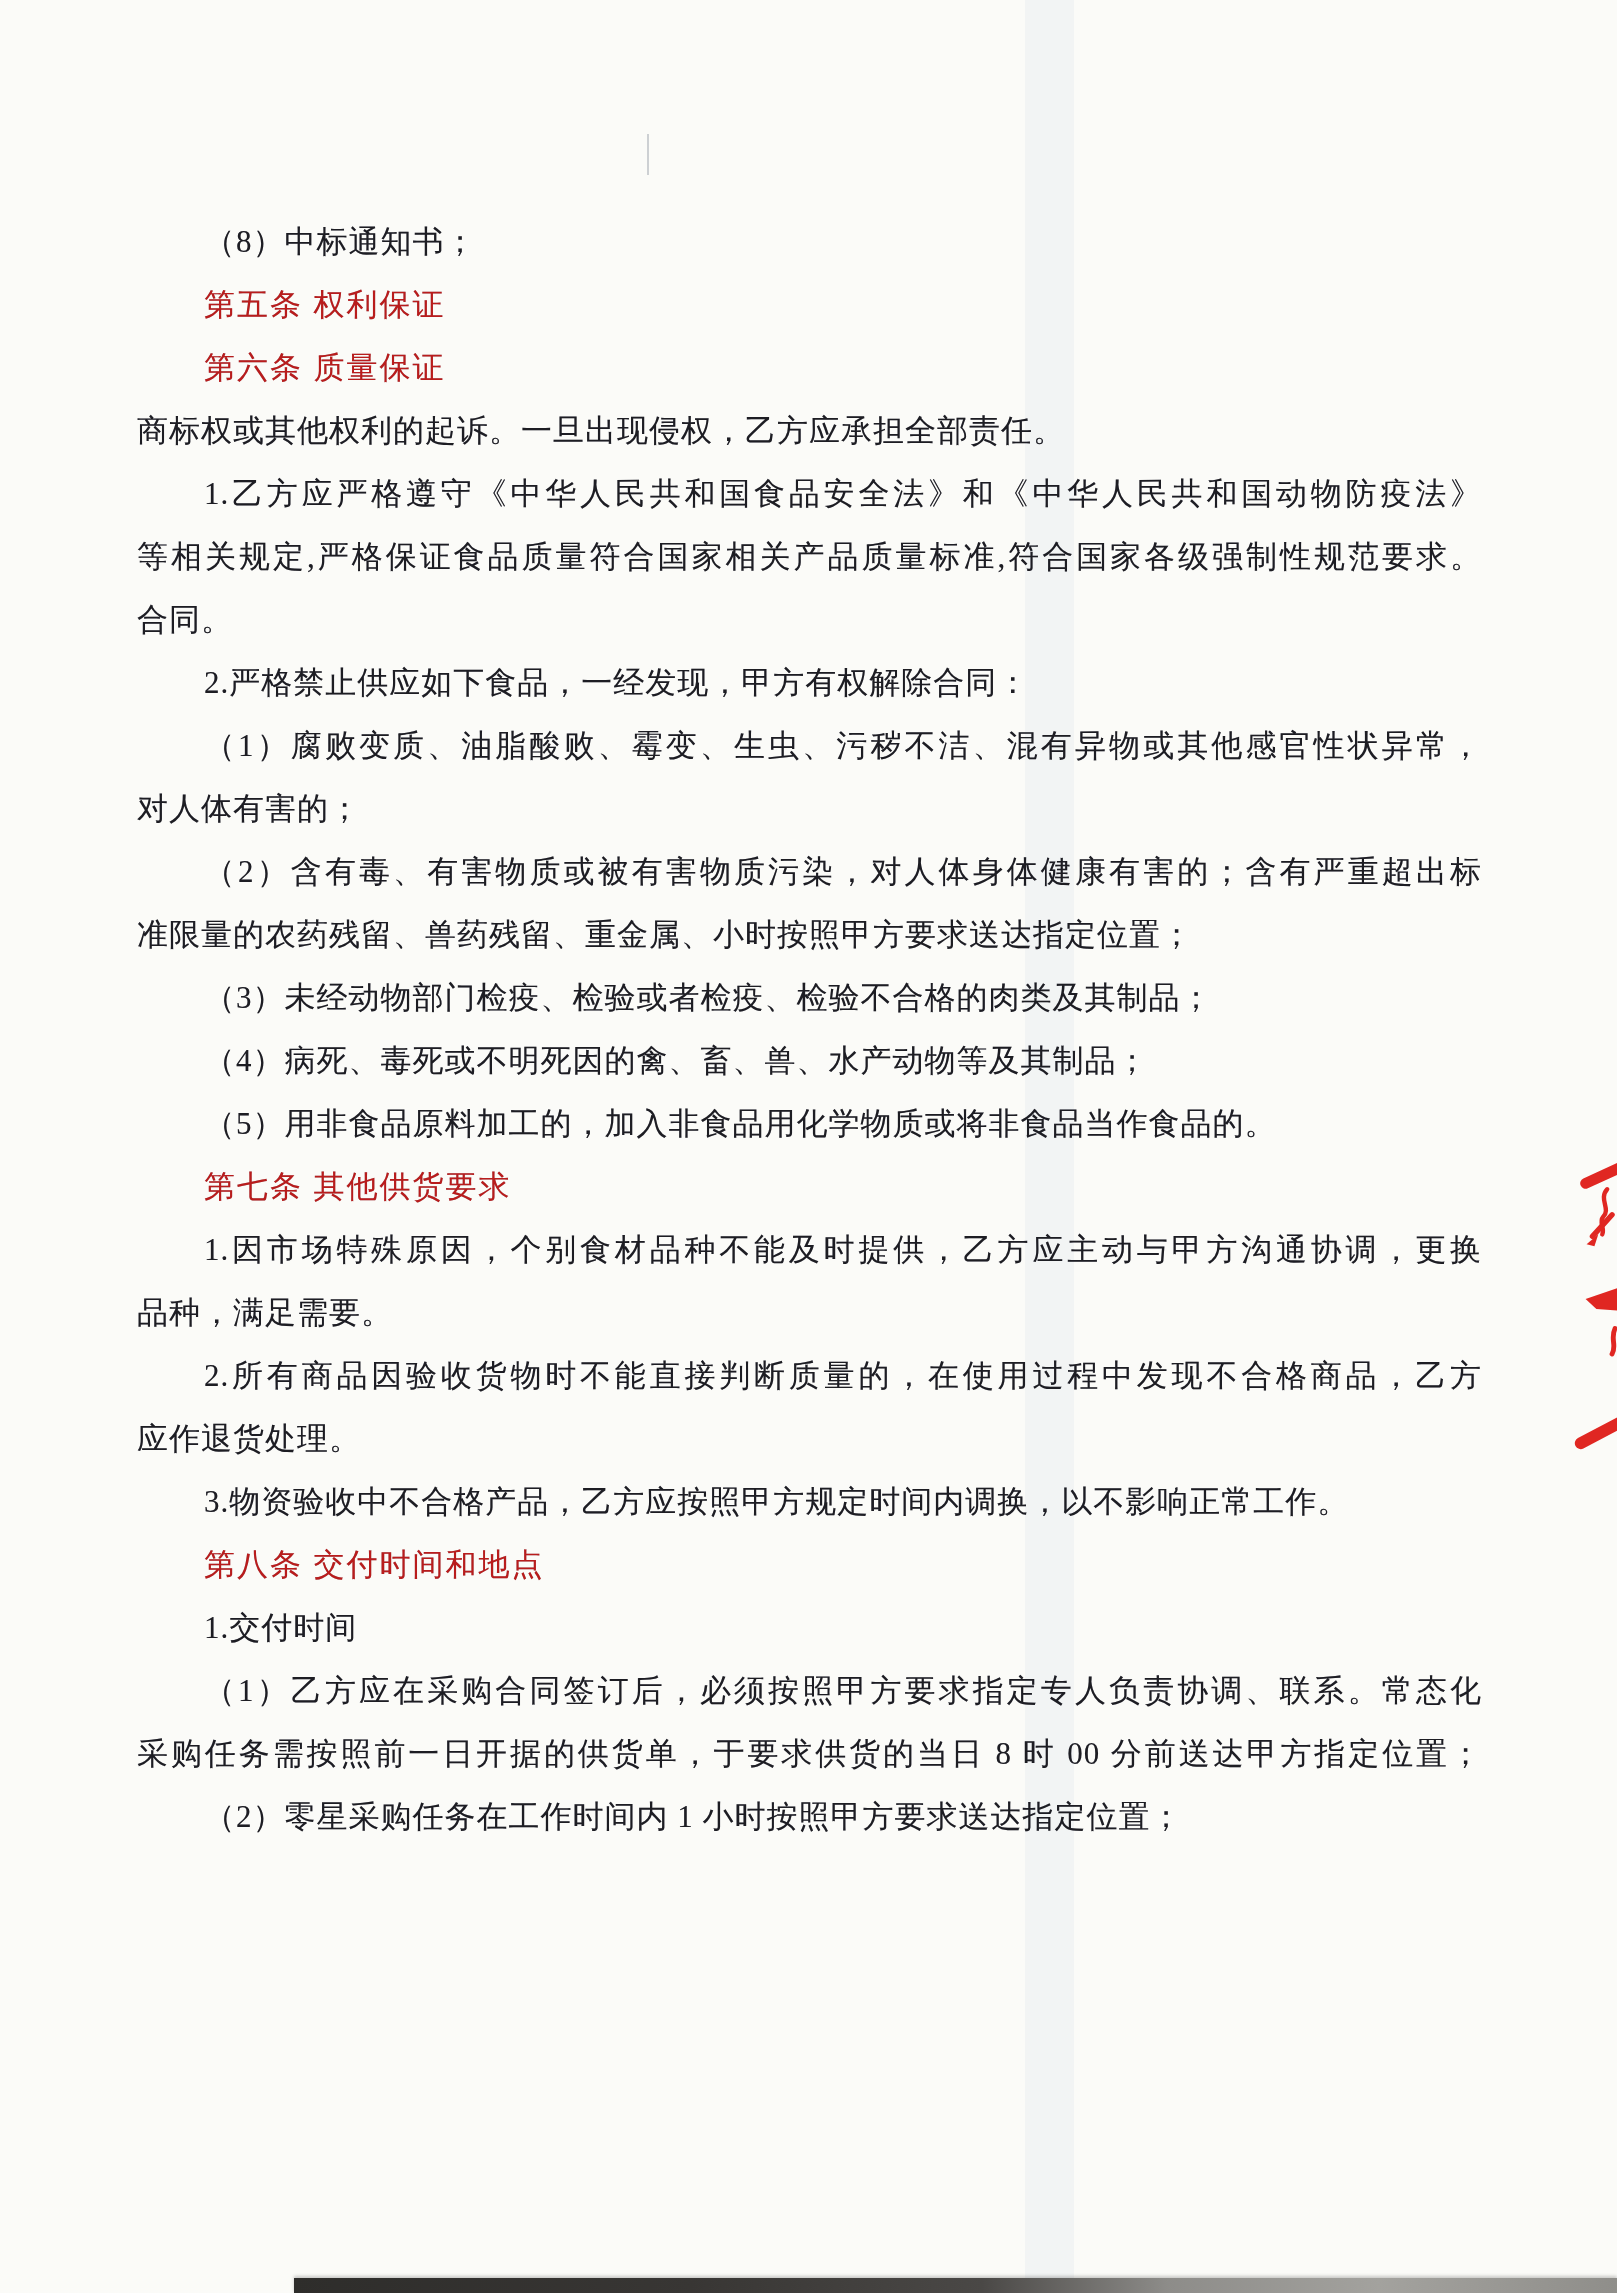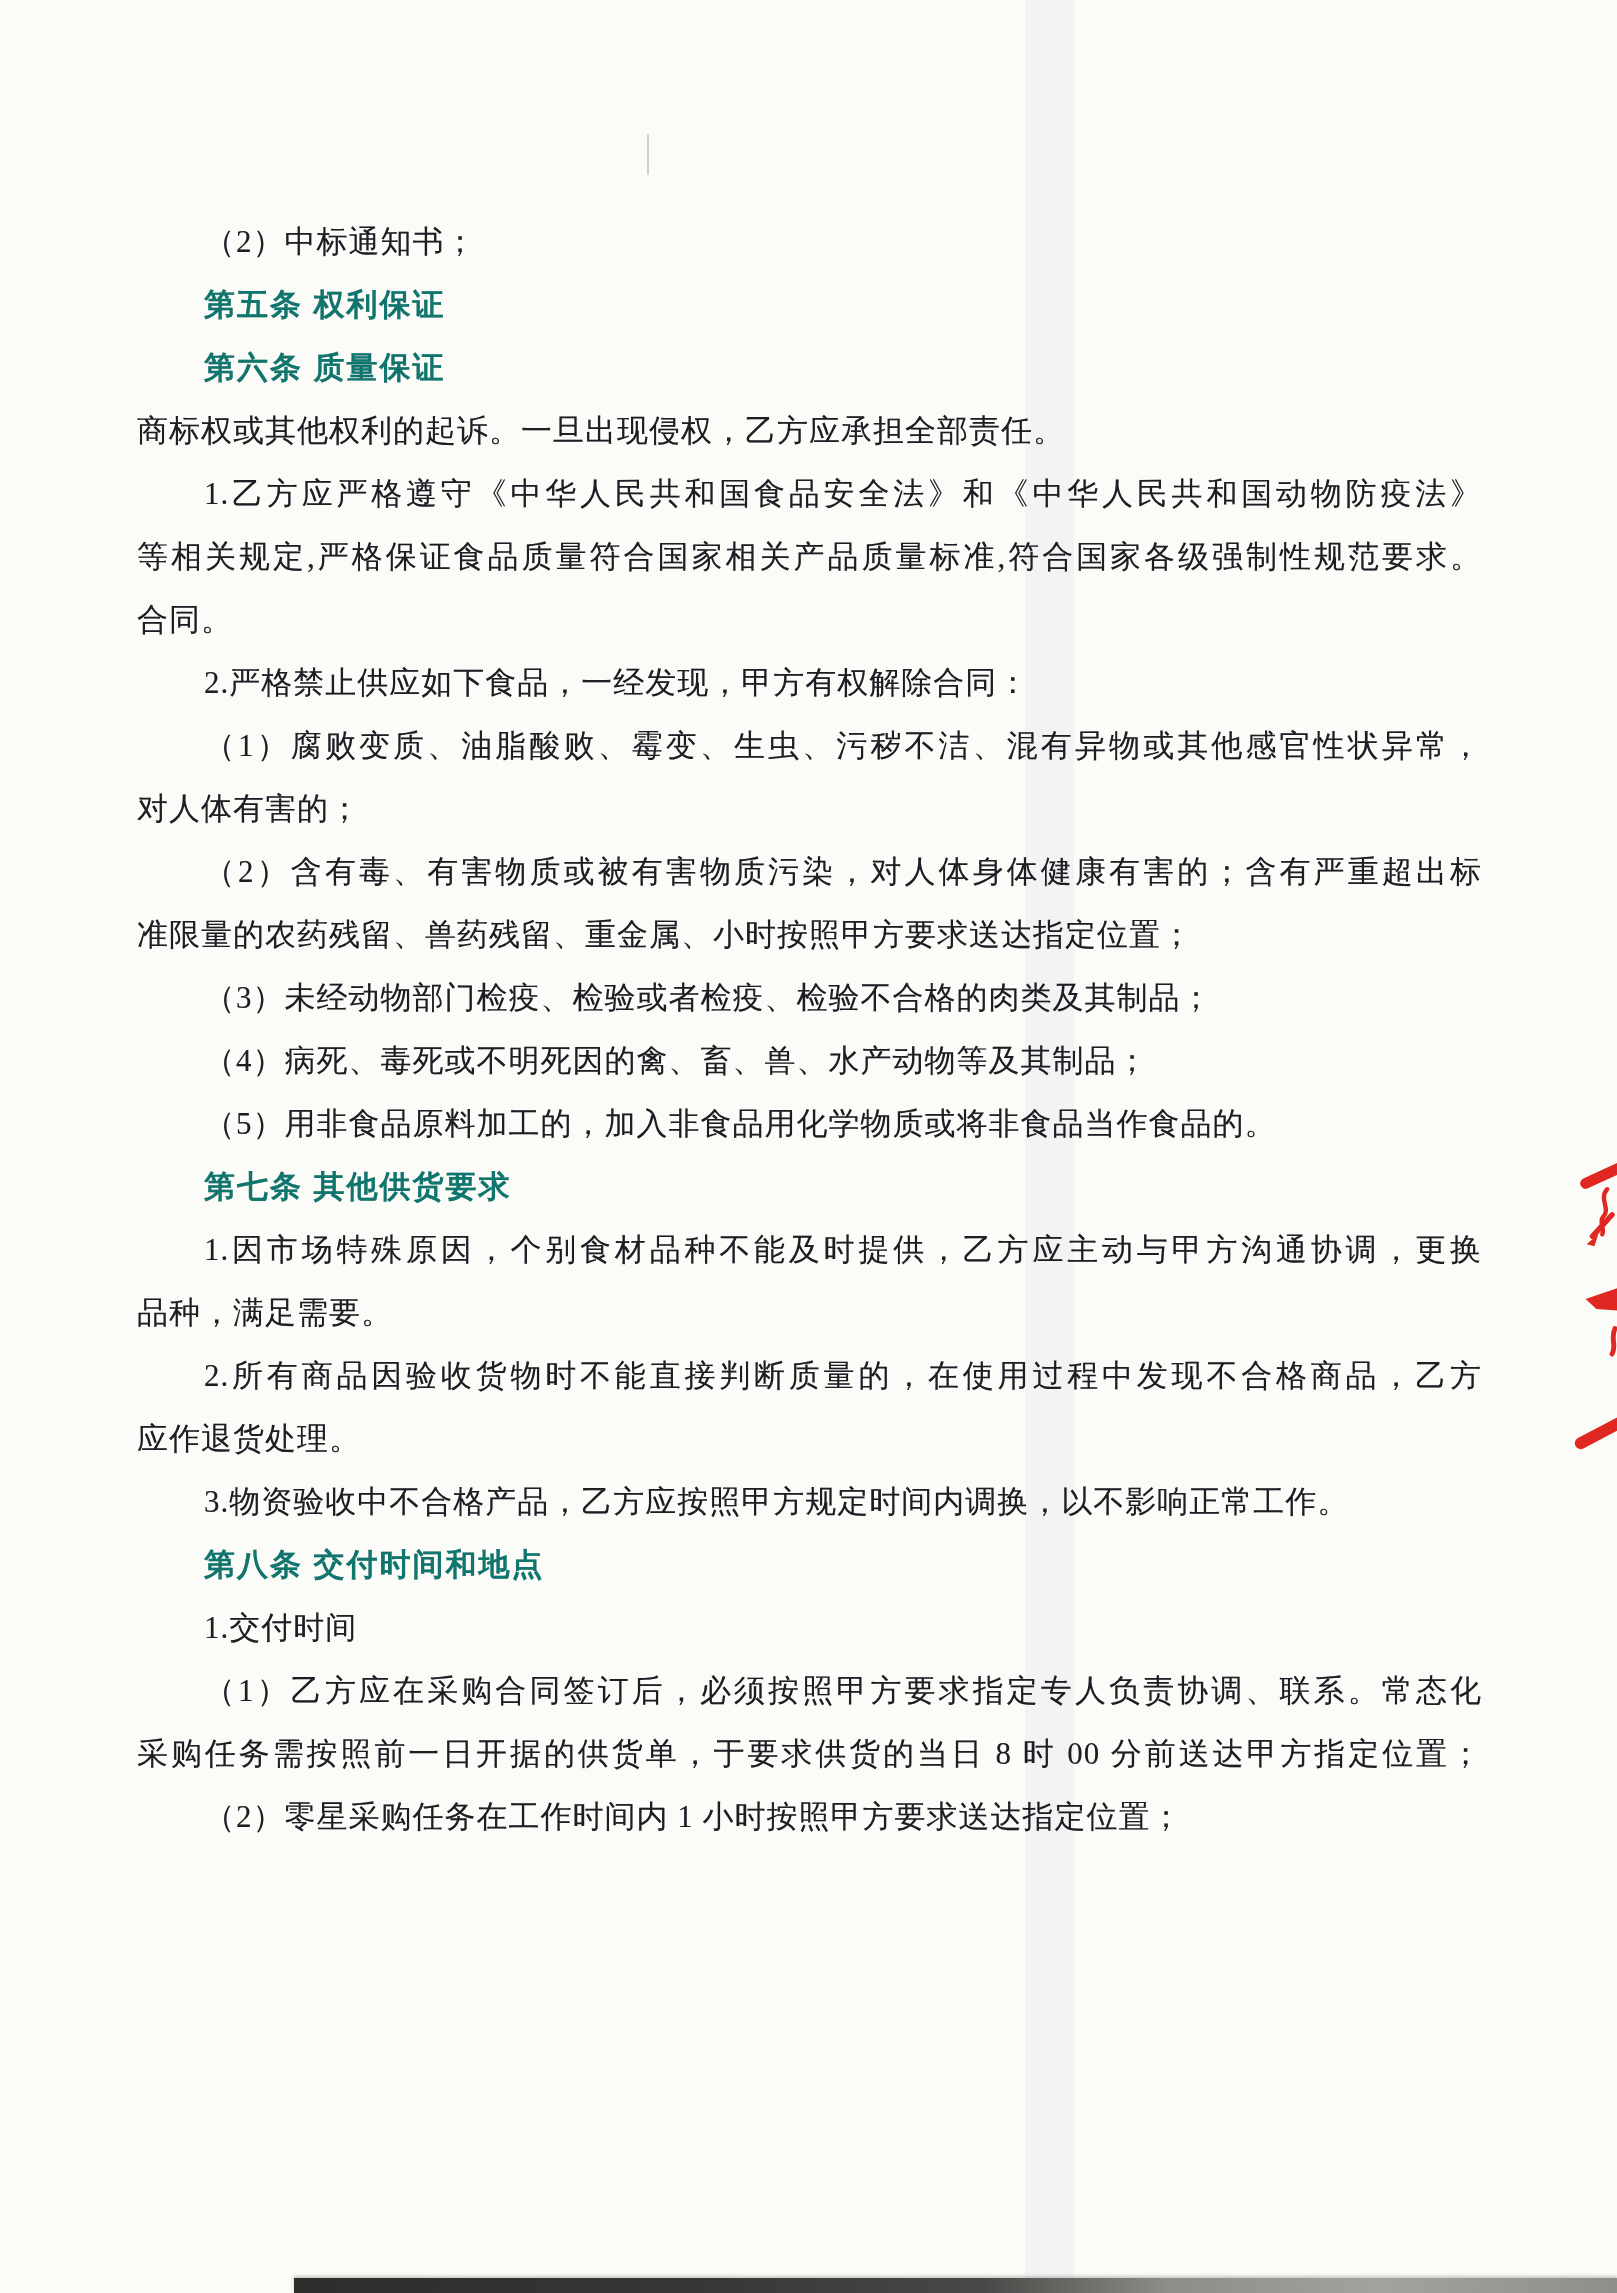--- a/index.html
+++ b/index.html
@@ -37,21 +37,21 @@
   }
   .line{
     height:63px;line-height:63px;
     white-space:pre;
     text-shadow:0 0 0.6px rgba(40,40,70,0.35);
   }
   .line.indent{padding-left:67px;}
   .line.heading{
     padding-left:67px;
     font-family:"Liberation Sans","DejaVu Sans",sans-serif;
-    font-weight:700;color:#0f766e;
+    font-weight:400;color:#b91c1c;
     letter-spacing:2px;
   }
   .line.fill{
     white-space:normal;
     text-align:justify;
     text-align-last:justify;
   }
   
   .red-marks{
     position:absolute;left:1563px;top:1152px;width:54px;height:304px;
@@ -60,21 +60,21 @@
 </style>
 </head>
 <body>
 
 <div class="page">
 
   <div class="v-stripe"></div>
   <div class="v-line-artifact"></div>
 
   <div class="text-block" id="text-block">
-      <div class="line indent">（2）中标通知书；</div>
+      <div class="line indent">（8）中标通知书；</div>
       <div class="line heading">第五条 权利保证</div>
       <div class="line heading">第六条 质量保证</div>
       <div class="line flush">商标权或其他权利的起诉。一旦出现侵权，乙方应承担全部责任。</div>
       <div class="line indent fill">1.乙方应严格遵守《中华人民共和国食品安全法》和《中华人民共和国动物防疫法》</div>
       <div class="line flush fill">等相关规定,严格保证食品质量符合国家相关产品质量标准,符合国家各级强制性规范要求。</div>
       <div class="line flush">合同。</div>
       <div class="line indent">2.严格禁止供应如下食品，一经发现，甲方有权解除合同：</div>
       <div class="line indent fill">（1）腐败变质、油脂酸败、霉变、生虫、污秽不洁、混有异物或其他感官性状异常，</div>
       <div class="line flush">对人体有害的；</div>
       <div class="line indent fill">（2）含有毒、有害物质或被有害物质污染，对人体身体健康有害的；含有严重超出标</div>

